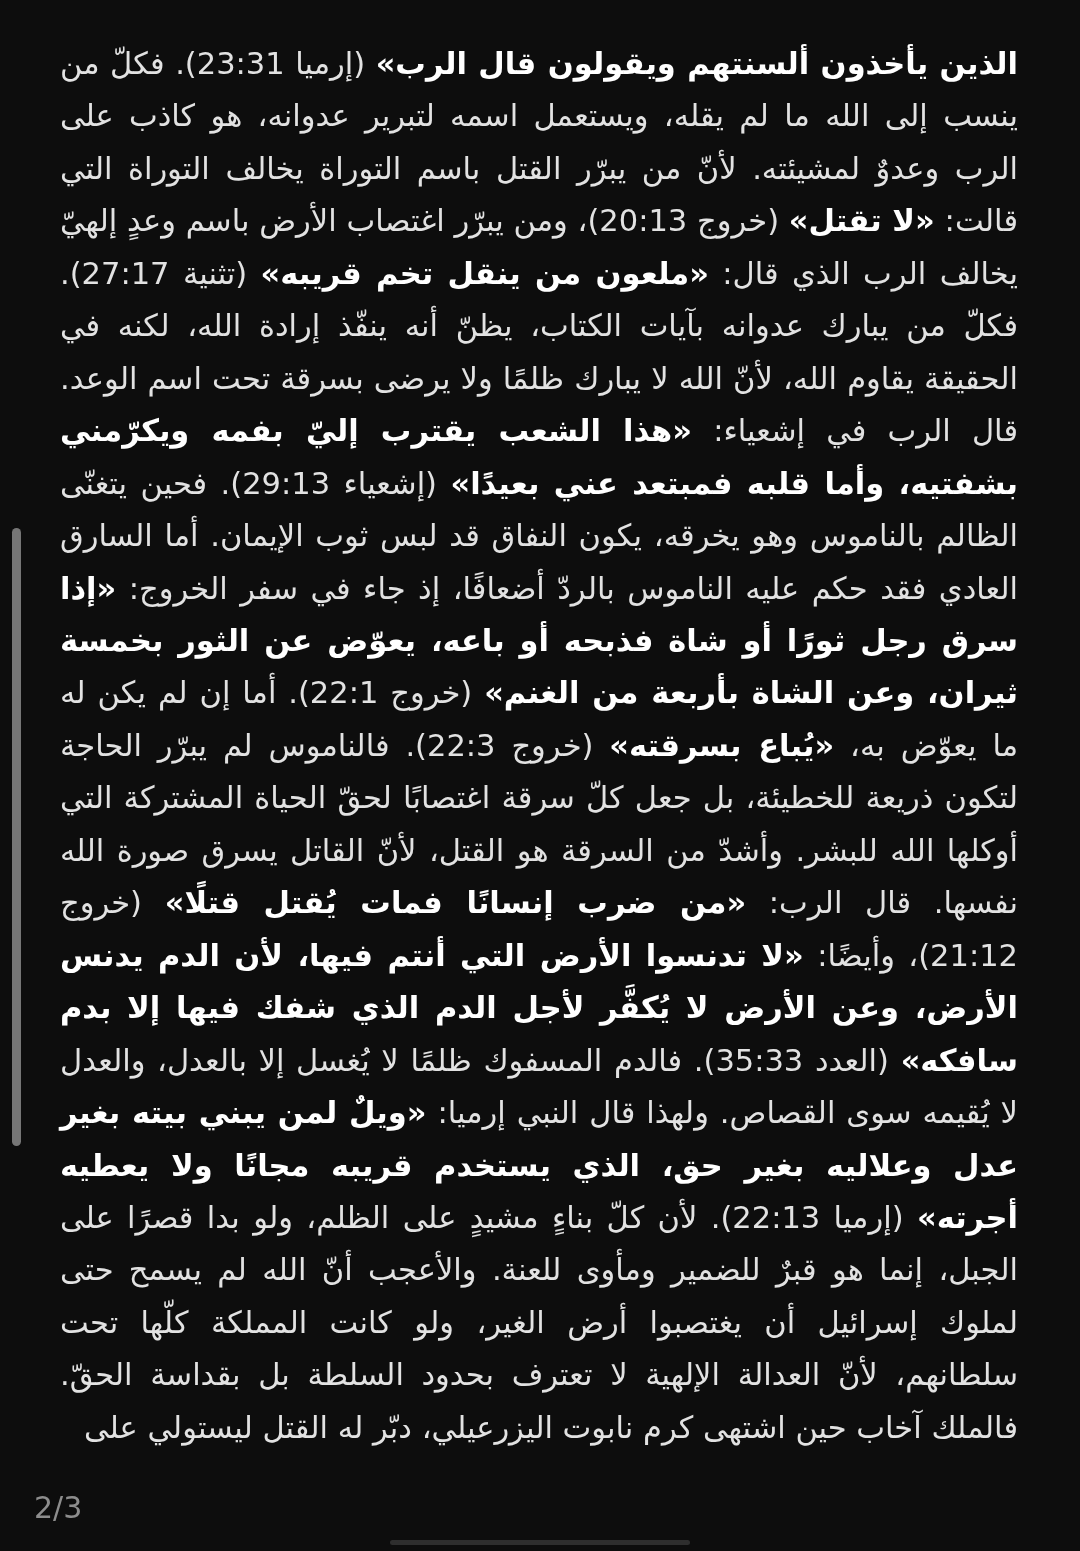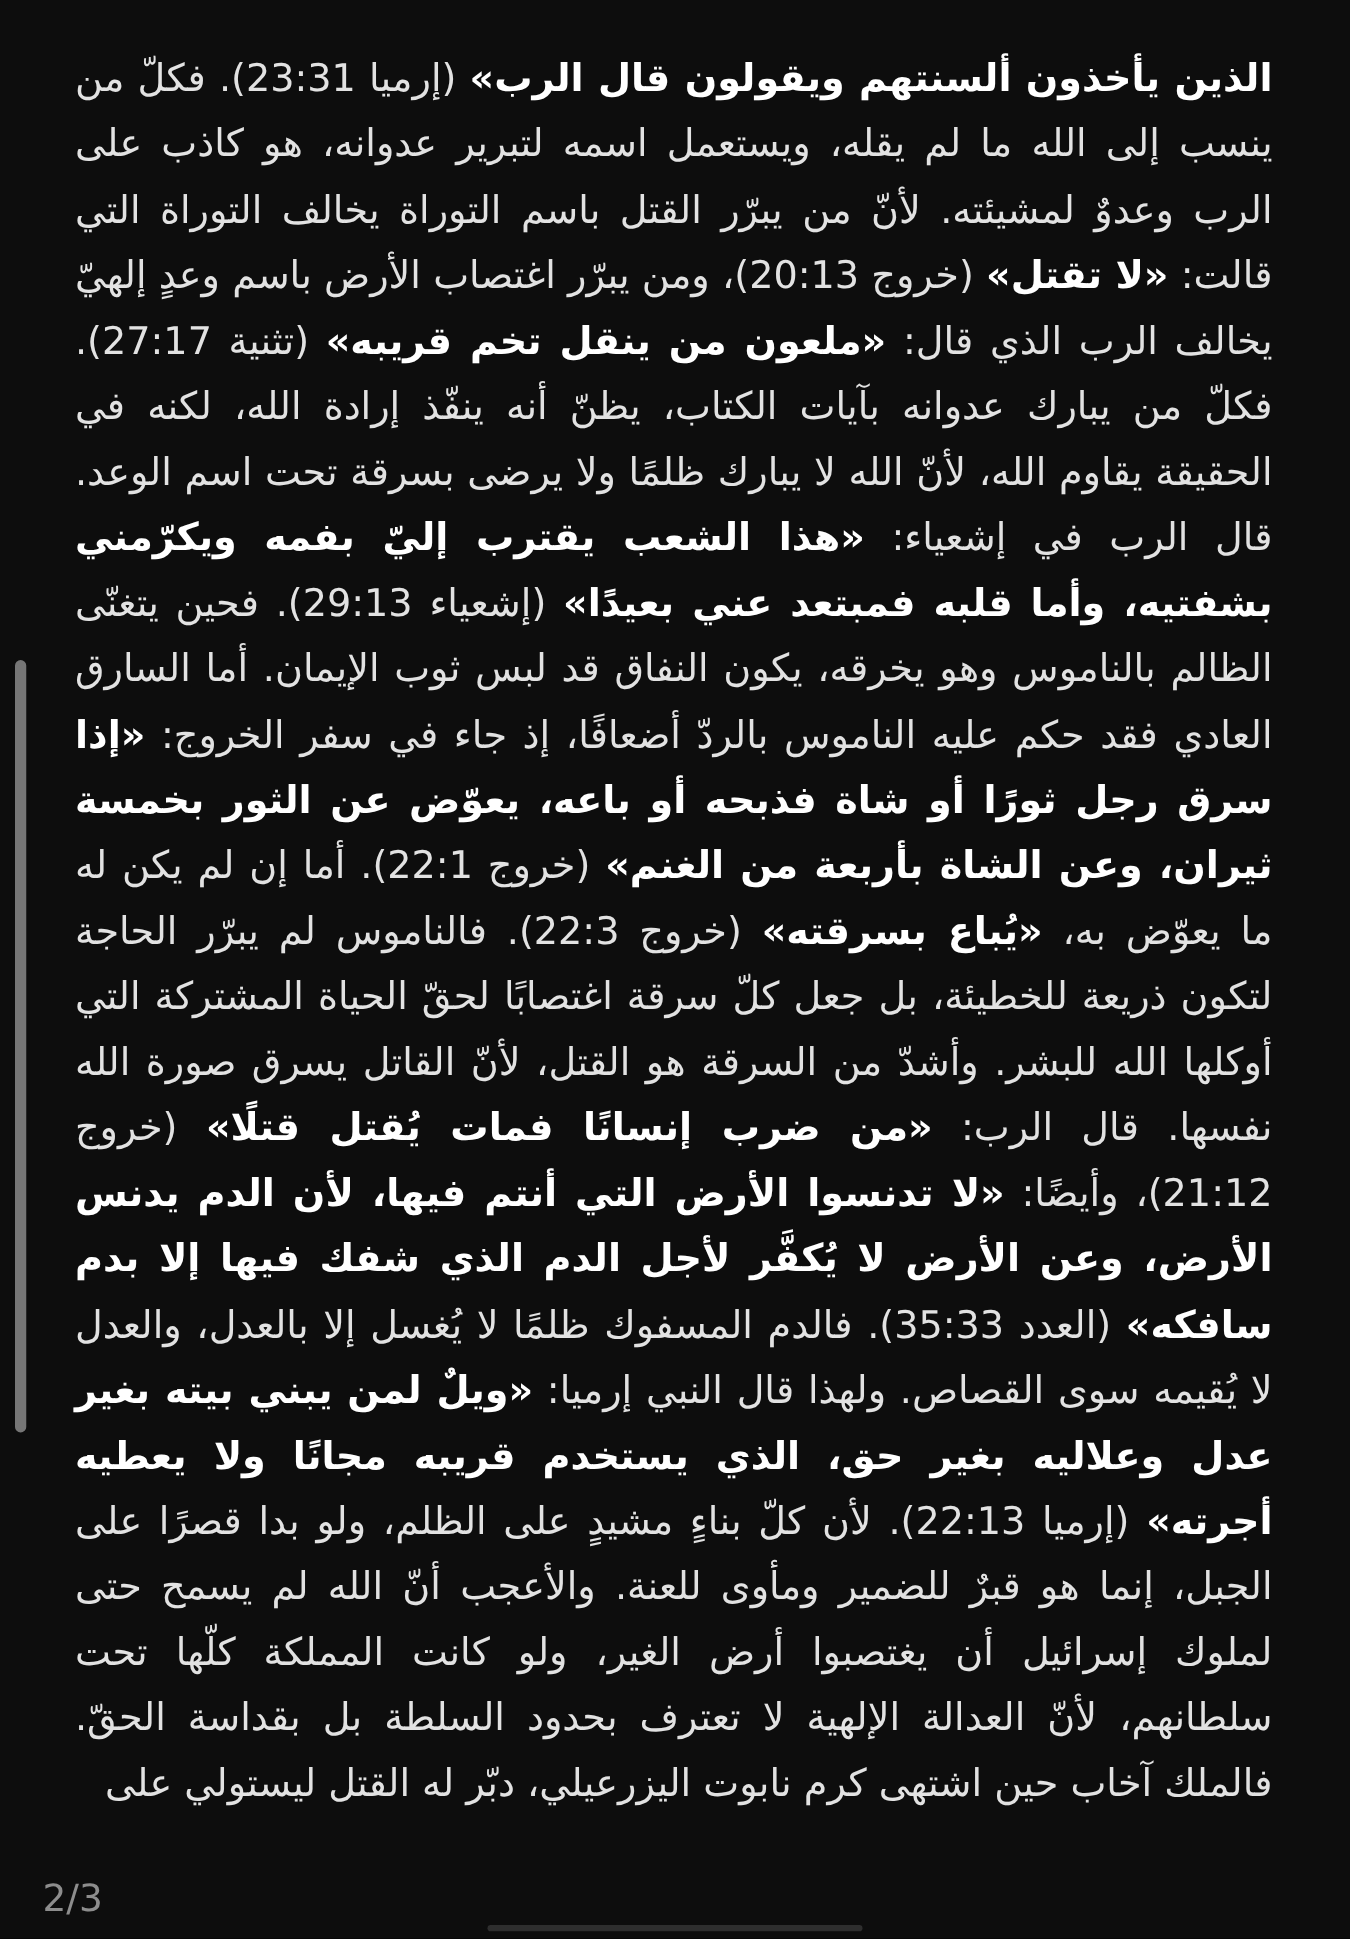--- a/index.html
+++ b/index.html
@@ -58,21 +58,21 @@
     left: 6px;
     top: 528px;
     width: 9px;
     height: 618px;
     background: #8a8a8a;
     border-radius: 5px;
     opacity: 0.85;
   }
   .page-indicator {
     position: absolute;
-    bottom: 14px;
+    bottom: 26px;
     left: 34px;
     color: #8d8d8d;
     font-size: 30px;
     font-family: "DejaVu Sans", sans-serif;
     direction: ltr;
   }
   .gesture-bar {
     position: absolute;
     bottom: 6px;
     left: 50%;

